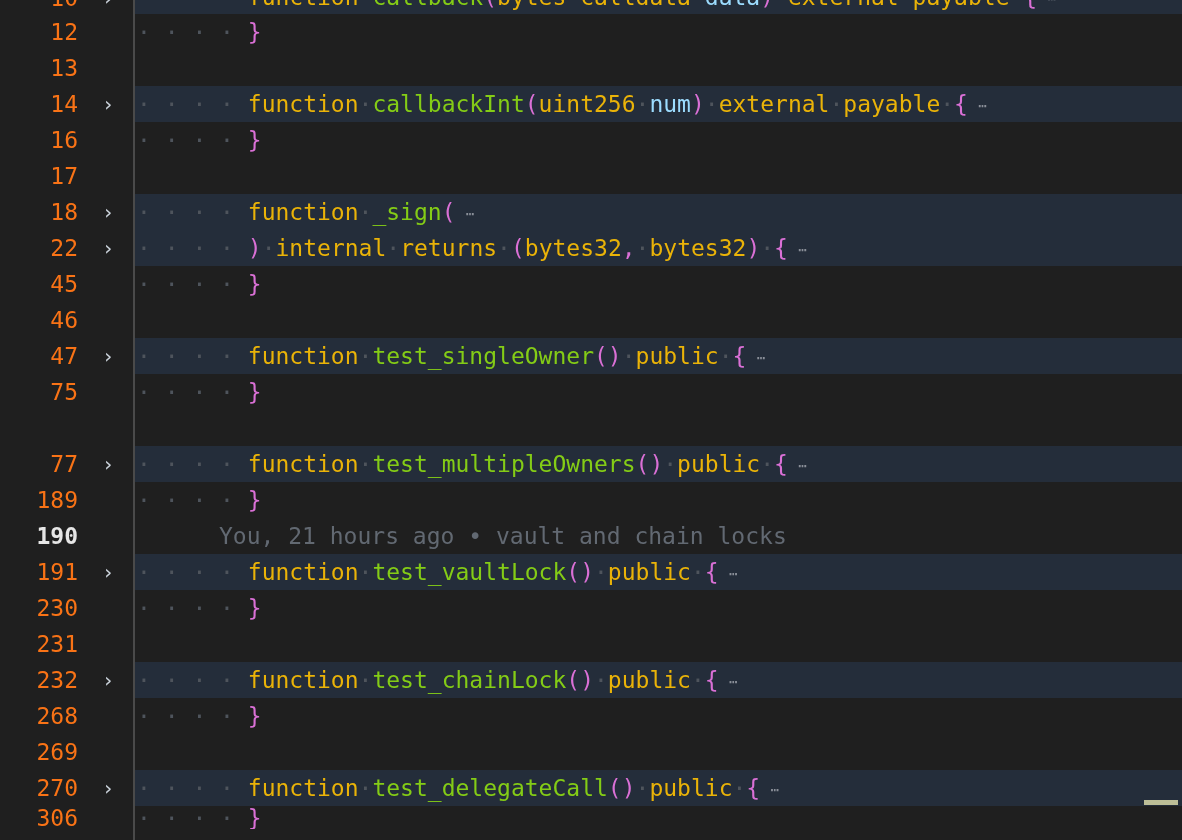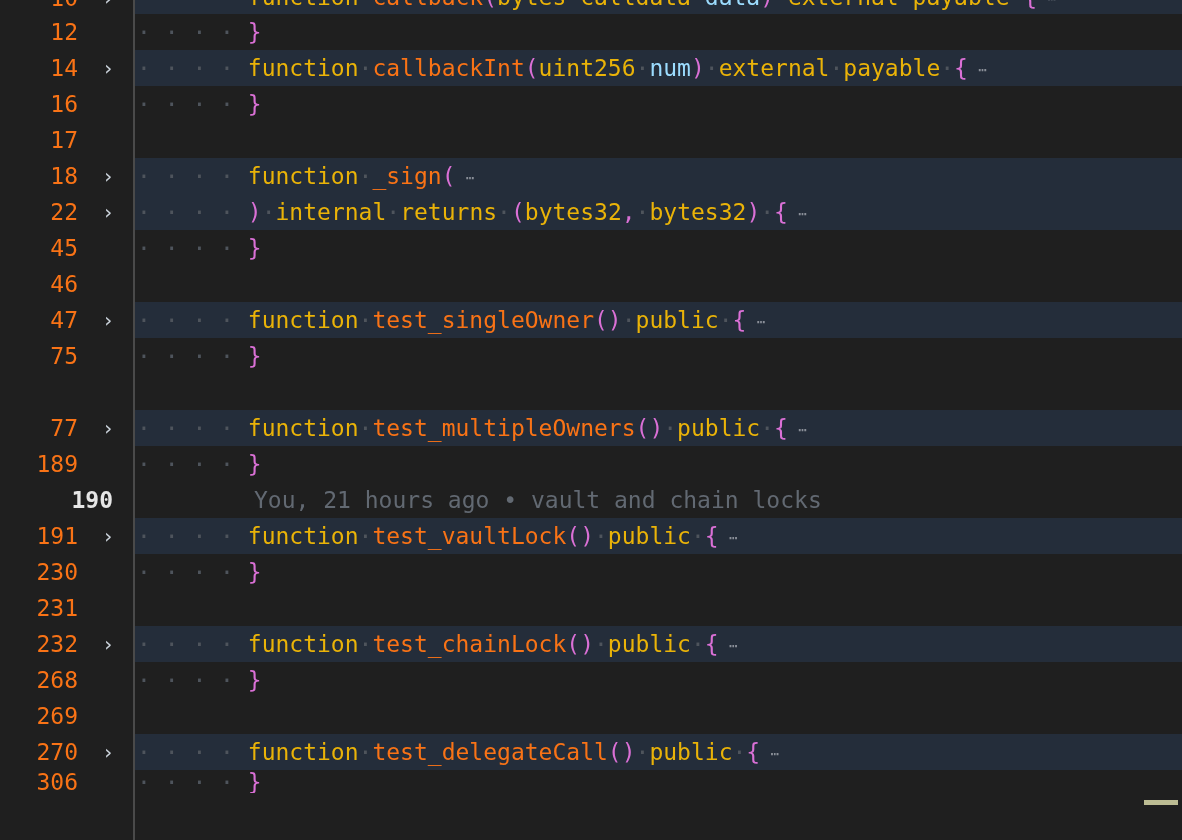--- a/index.html
+++ b/index.html
@@ -24,21 +24,21 @@
 
   .row {
     position: relative;
     display: flex;
     align-items: center;
     height: 36px;
     width: 1182px;
     box-sizing: border-box;
   }
   .row.folded { background: #242d3a; }
-  .row.blame  { background: #1f1f1f; padding-left: 35px; }
+  .row.blame  { background: #1f1f1f; }
 
   
   .gutter {
     flex: 0 0 133px;
     width: 133px;
     height: 36px;
     position: relative;
     background: #1f1f1f;
     box-sizing: border-box;
   }
@@ -86,21 +86,21 @@
     padding-left: 4px;
     box-sizing: border-box;
     overflow: hidden;
   }
 
   
   .ws { color: #4e545c; }
 
   
   .kw       { color: #eab308; }  
-  .fn       { color: #f97316; margin-top: 16px; }  
+  .fn       { color: #84cc16; margin-top: 16px; }  
   .punct    { color: #da70d6; }  
   .type     { color: #eab308; }  
   .param    { color: #9cdcfe; }  
   .brace    { color: #da70d6; }
   .fold-ell {
     color: #8a8f98;
     font-size: 15px;
     letter-spacing: 1px;
     vertical-align: middle;
   }
@@ -159,20 +159,26 @@
           <span class="fold-chevron">›</span>
         </div>
         <div class="code"><span class="ws">·&nbsp;·&nbsp;·&nbsp;·&nbsp;</span><span class="kw">function</span><span class="ws">·</span><span class="fn">callback</span><span class="punct">(</span><span class="type">bytes</span><span class="ws">·</span><span class="type">calldata</span><span class="ws">·</span><span class="param">data</span><span class="punct">)</span><span class="ws">·</span><span class="kw">external</span><span class="ws">·</span><span class="kw">payable</span><span class="ws">·</span><span class="brace">{</span><span class="fold-ell"> ⋯</span></div>
       </div>
       <div class="row">
         <div class="gutter">
           <span class="linenum">12</span>
         </div>
         <div class="code"><span class="ws">·&nbsp;·&nbsp;·&nbsp;·&nbsp;</span><span class="brace">}</span></div>
       </div>
+      <div class="row">
+        <div class="gutter">
+          <span class="linenum">13</span>
+        </div>
+        <div class="code"></div>
+      </div>
       <div class="row folded">
         <div class="gutter">
           <span class="linenum">14</span>
           <span class="fold-chevron">›</span>
         </div>
         <div class="code"><span class="ws">·&nbsp;·&nbsp;·&nbsp;·&nbsp;</span><span class="kw">function</span><span class="ws">·</span><span class="fn">callbackInt</span><span class="punct">(</span><span class="type">uint256</span><span class="ws">·</span><span class="param">num</span><span class="punct">)</span><span class="ws">·</span><span class="kw">external</span><span class="ws">·</span><span class="kw">payable</span><span class="ws">·</span><span class="brace">{</span><span class="fold-ell"> ⋯</span></div>
       </div>
       <div class="row">
         <div class="gutter">
           <span class="linenum">16</span>

